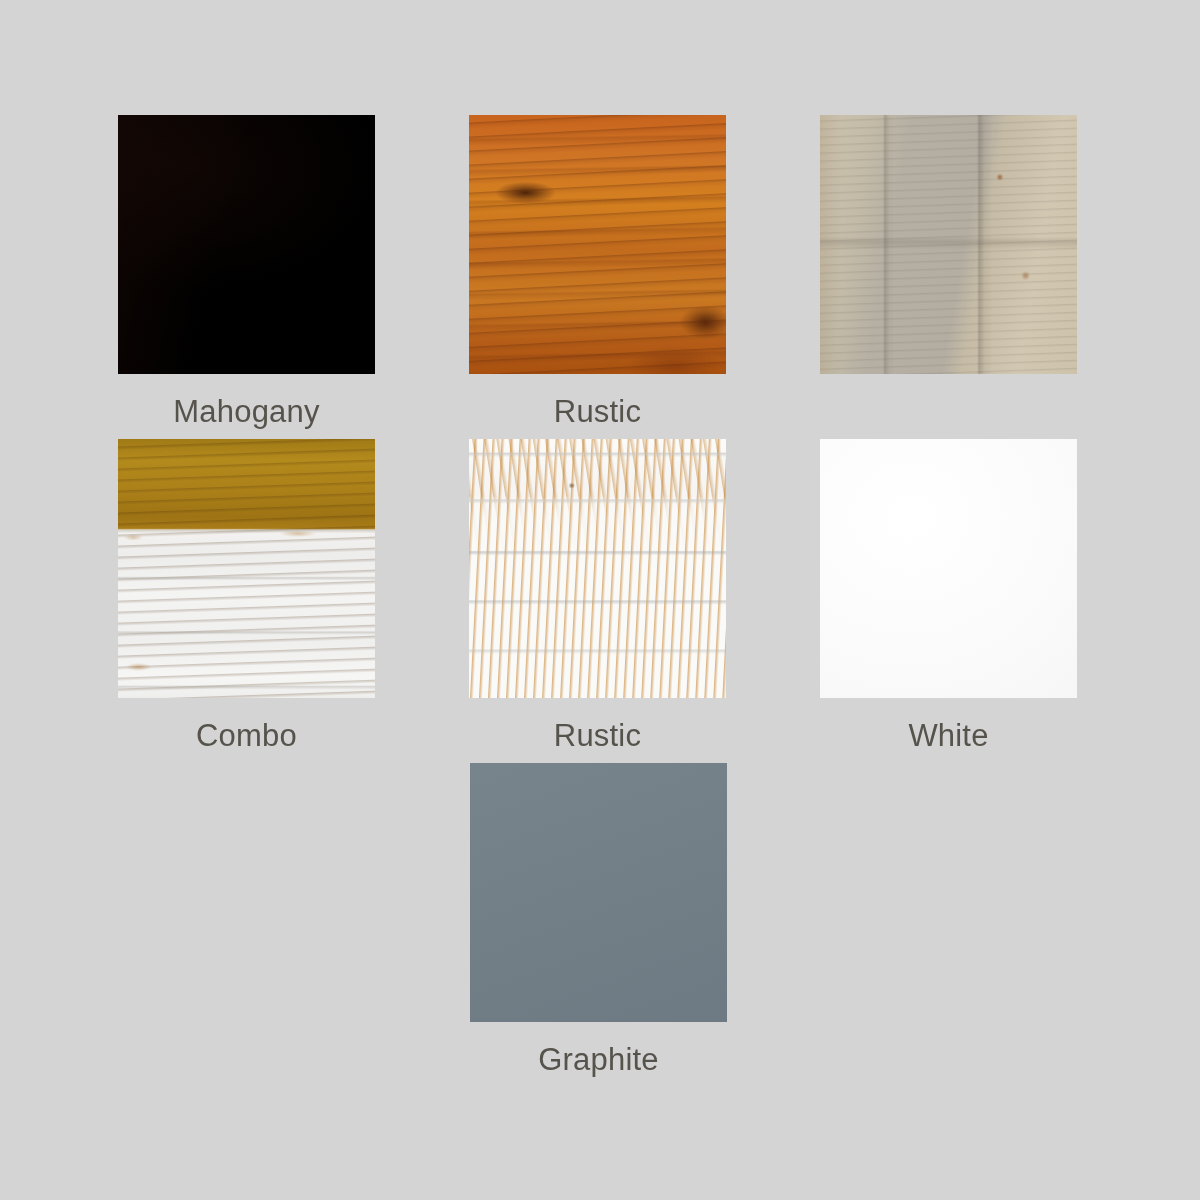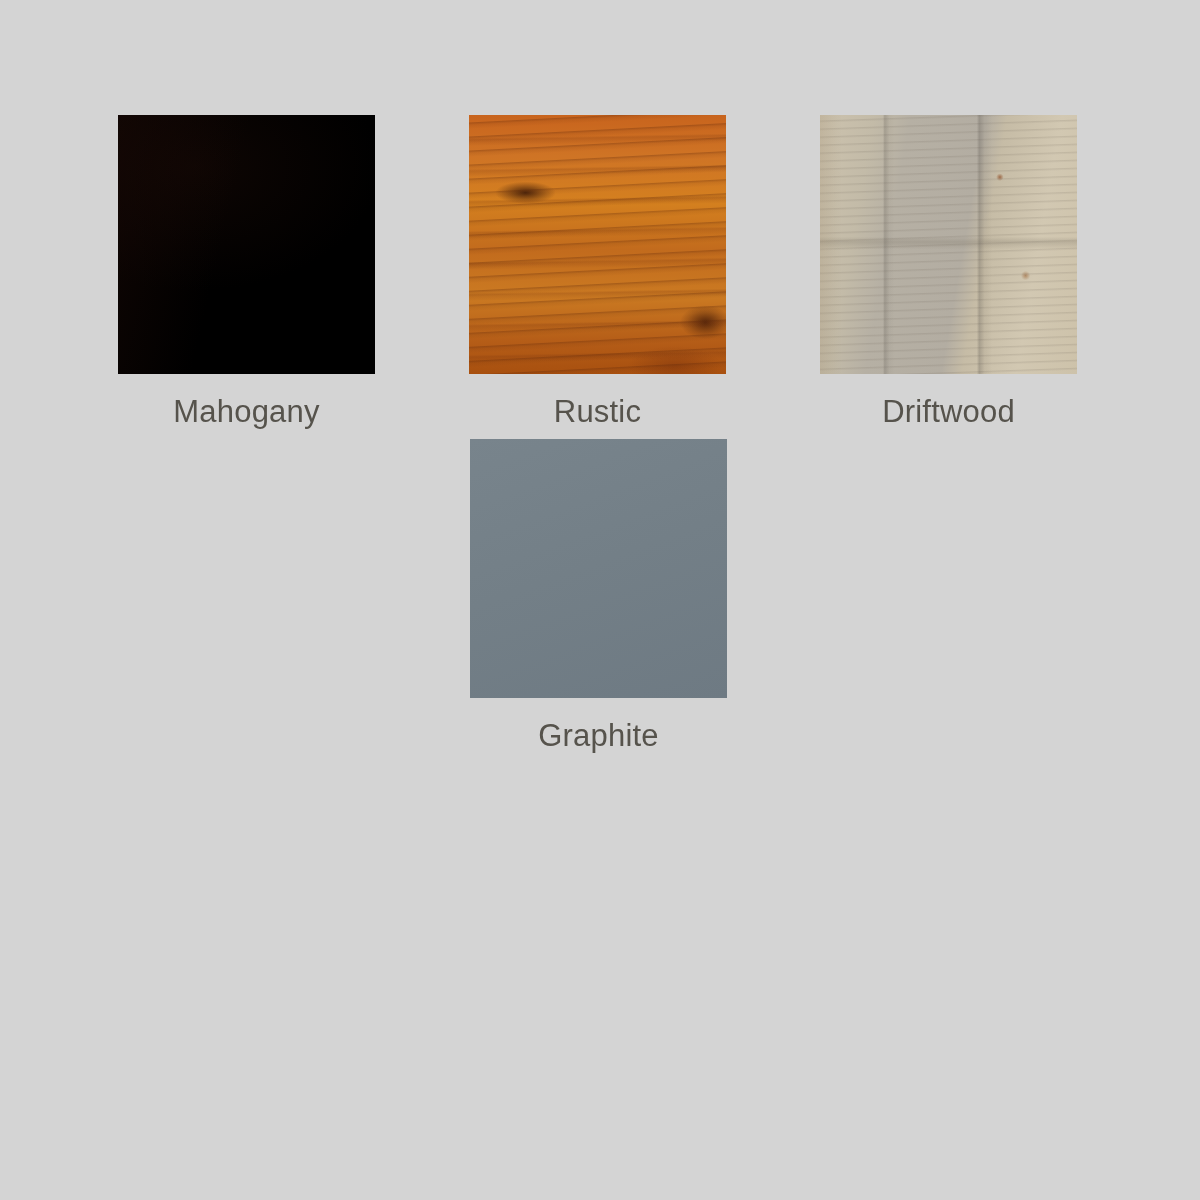--- a/index.html
+++ b/index.html
@@ -212,25 +212,42 @@
       <div class="swatch-label">Mahogany</div>
     </div>
 
     <div class="swatch-cell">
       <div class="swatch-tile tex-oregon"></div>
       <div class="swatch-label">Rustic</div>
     </div>
 
     <div class="swatch-cell">
       <div class="swatch-tile tex-driftwood"></div>
-      <div class="swatch-label">Driftwood</div>
     </div>
 
   </div>
 
+  <div class="swatch-row">
+
+    <div class="swatch-cell">
+      <div class="swatch-tile tex-combo"></div>
+      <div class="swatch-label">Combo</div>
+    </div>
+
+    <div class="swatch-cell">
+      <div class="swatch-tile tex-rustic"></div>
+      <div class="swatch-label">Rustic</div>
+    </div>
+
+    <div class="swatch-cell">
+      <div class="swatch-tile tex-white"></div>
+      <div class="swatch-label">White</div>
+    </div>
+
+  </div>
 
   <div class="swatch-row row-center">
 
     <div class="swatch-cell">
       <div class="swatch-tile tex-graphite"></div>
       <div class="swatch-label">Graphite</div>
     </div>
 
   </div>
 

